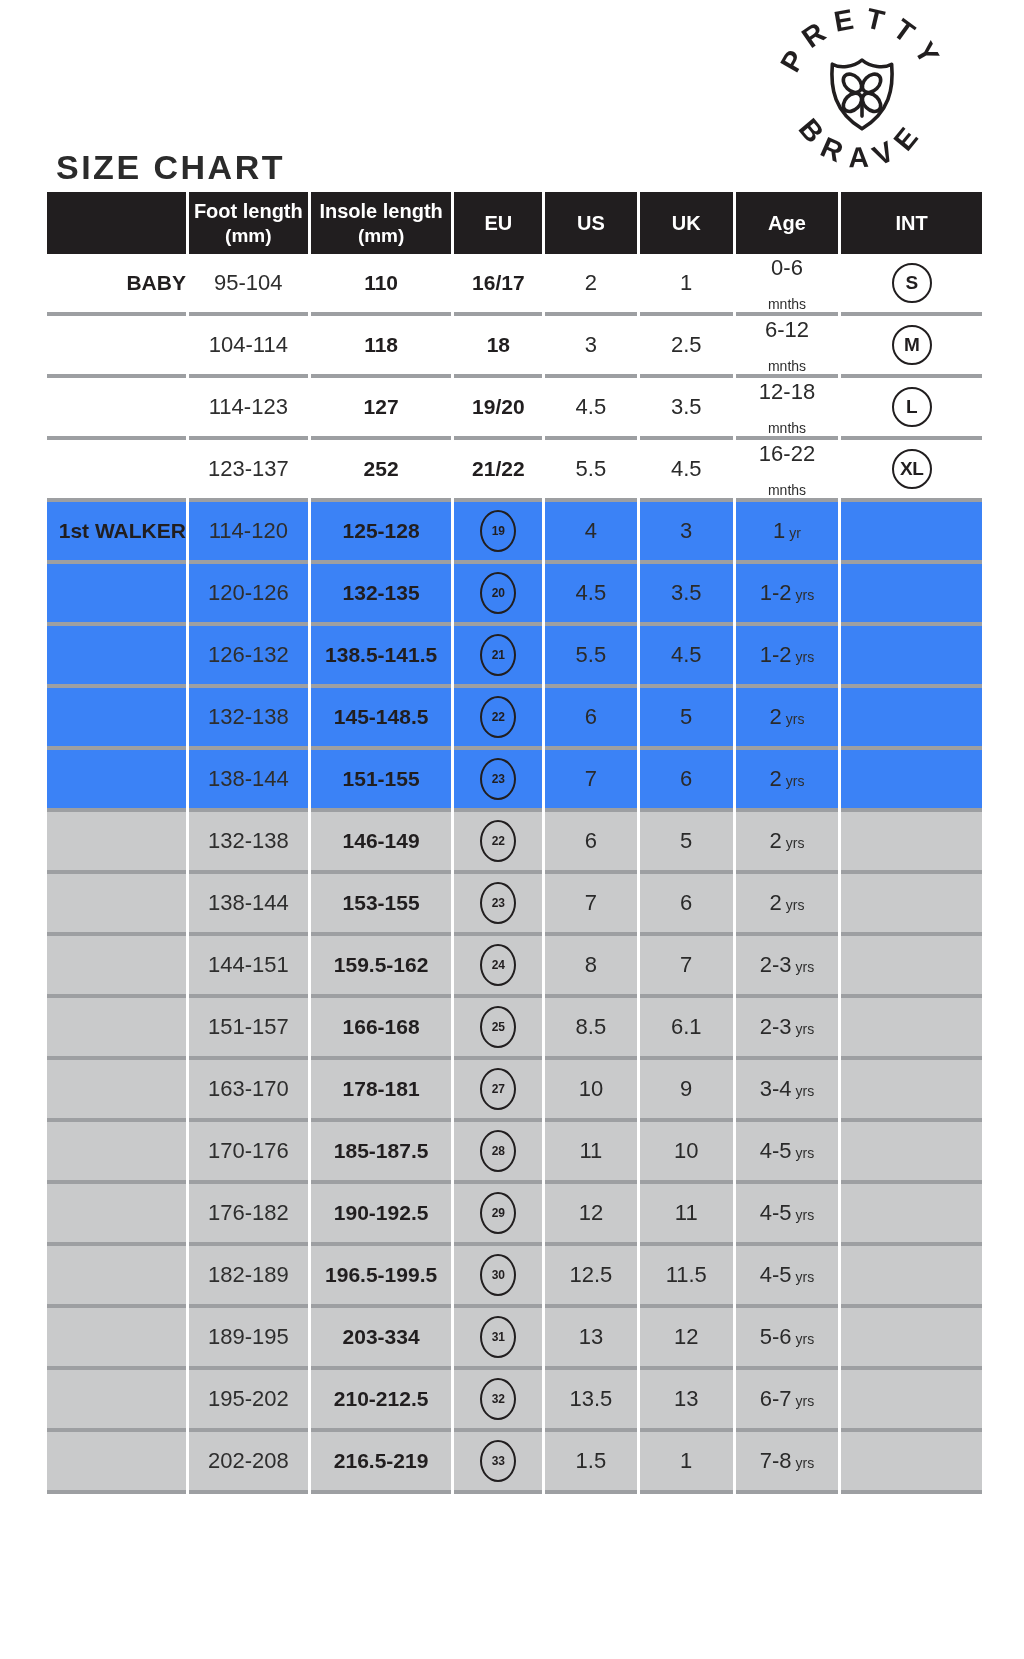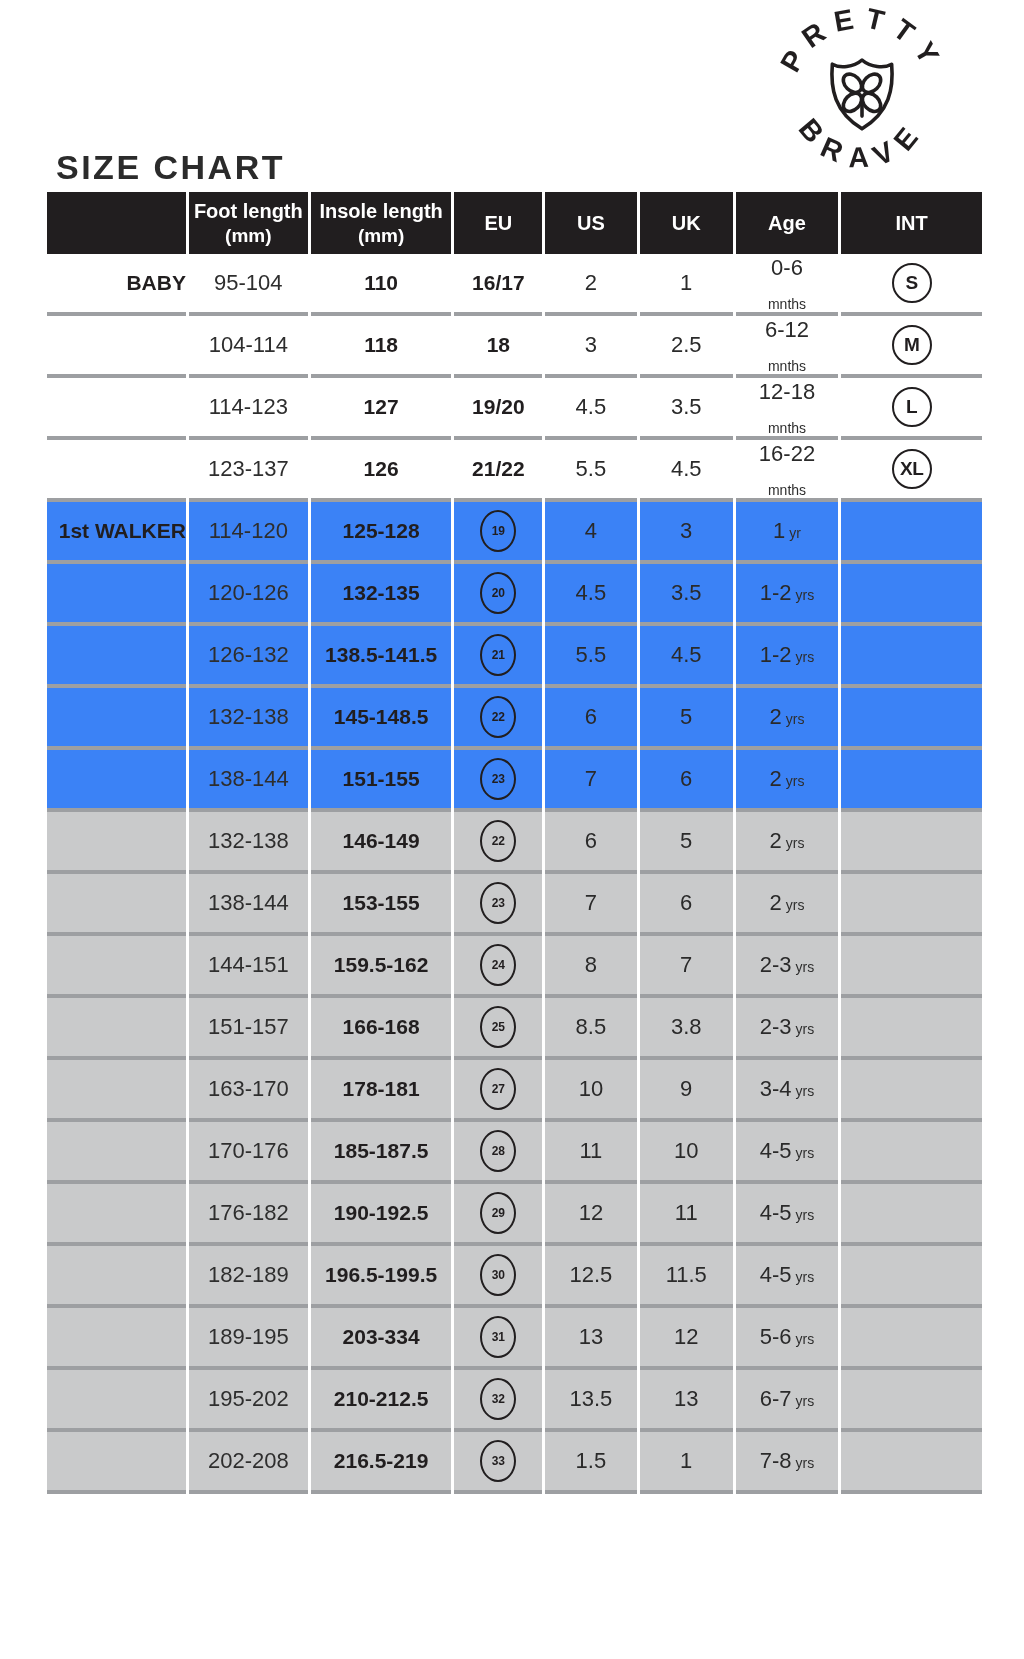--- a/index.html
+++ b/index.html
@@ -148,21 +148,21 @@
       <span class="age-wrap stacked">
         <span class="age-num">12-18</span>
               <span class="age-unit">mnths</span>
       </span>
     </td>
     <td class="int"><span class="int-badge">L</span></td>
   </tr>
         <tr class="section-baby">
     <td class="cat"><span></span></td>
     <td class="foot"><span>123-137</span></td>
-    <td class="insole"><span>126</span></td>
+    <td class="insole"><span>252</span></td>
     <td class="eu"><span class="eu-plain">21/22</span></td>
     <td class="us"><span>5.5</span></td>
     <td class="uk"><span>4.5</span></td>
     <td class="age">
       <span class="age-wrap stacked">
         <span class="age-num">16-22</span>
               <span class="age-unit">mnths</span>
       </span>
     </td>
     <td class="int"><span class="int-badge">XL</span></td>
@@ -286,21 +286,21 @@
       </span>
     </td>
     <td class="int"></td>
   </tr>
         <tr class="section-child">
     <td class="cat"><span></span></td>
     <td class="foot"><span>151-157</span></td>
     <td class="insole"><span>166-168</span></td>
     <td class="eu"><span class="eu-circle">25</span></td>
     <td class="us"><span>8.5</span></td>
-    <td class="uk"><span>3.8</span></td>
+    <td class="uk"><span>6.1</span></td>
     <td class="age">
       <span class="age-wrap">
         <span class="age-num">2-3</span>
               <span class="age-unit">yrs</span>
       </span>
     </td>
     <td class="int"></td>
   </tr>
         <tr class="section-child">
     <td class="cat"><span></span></td>

